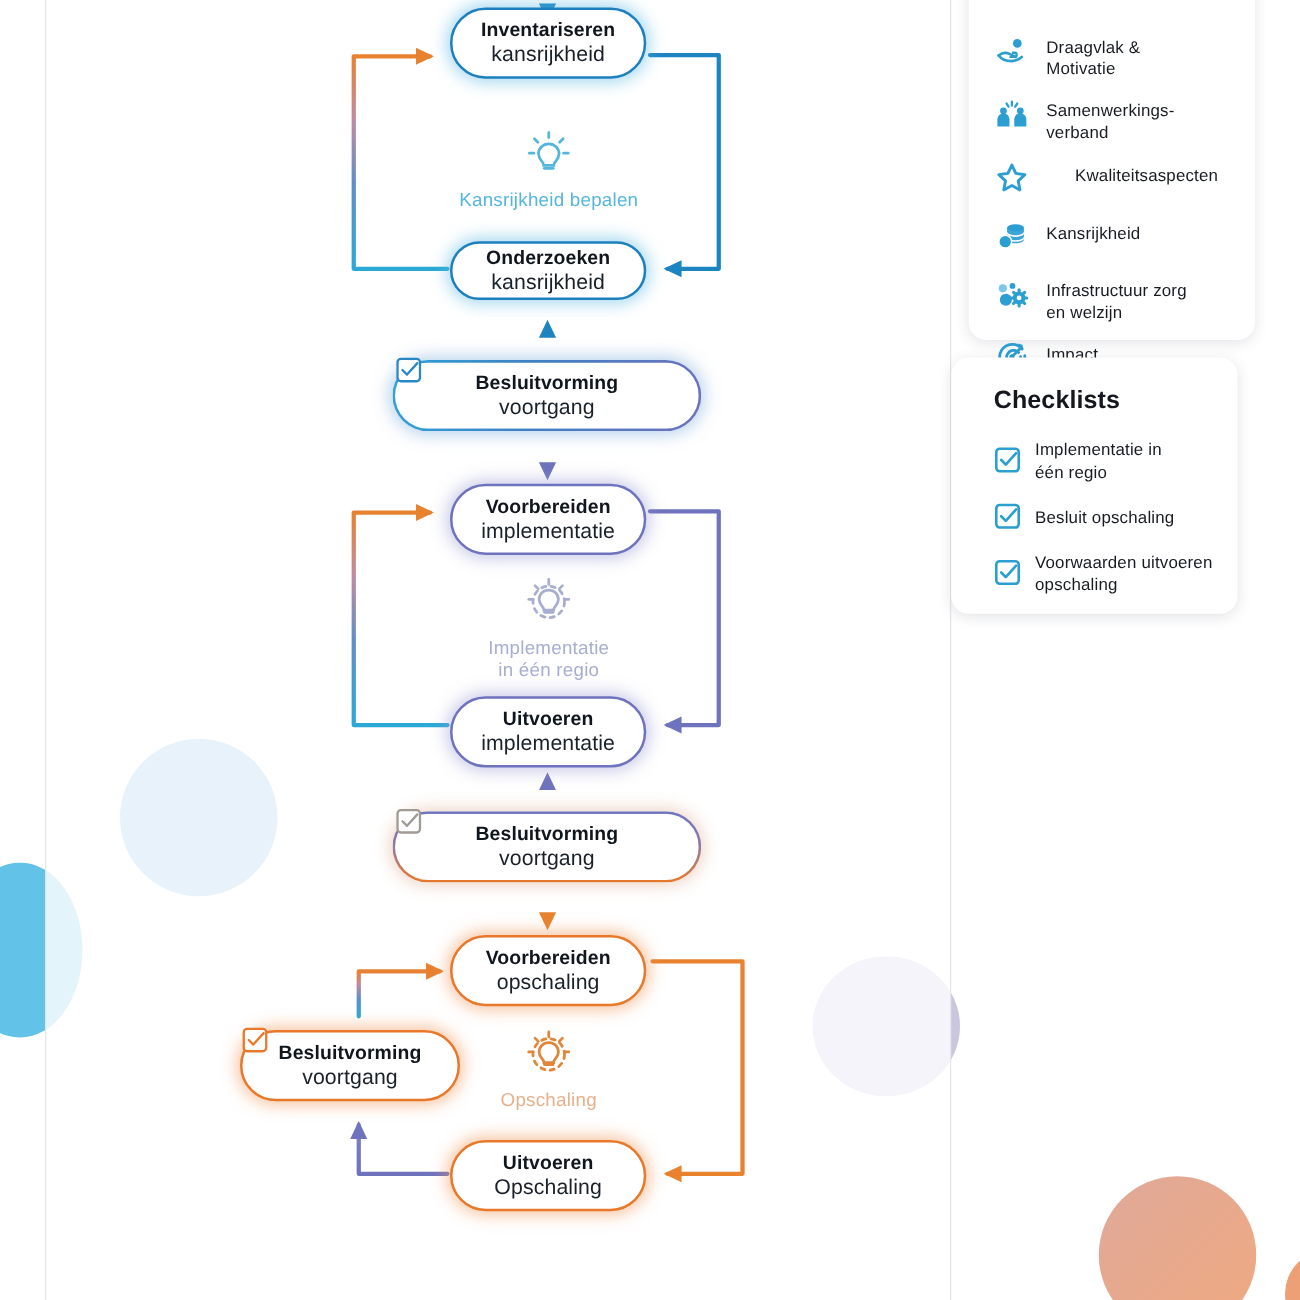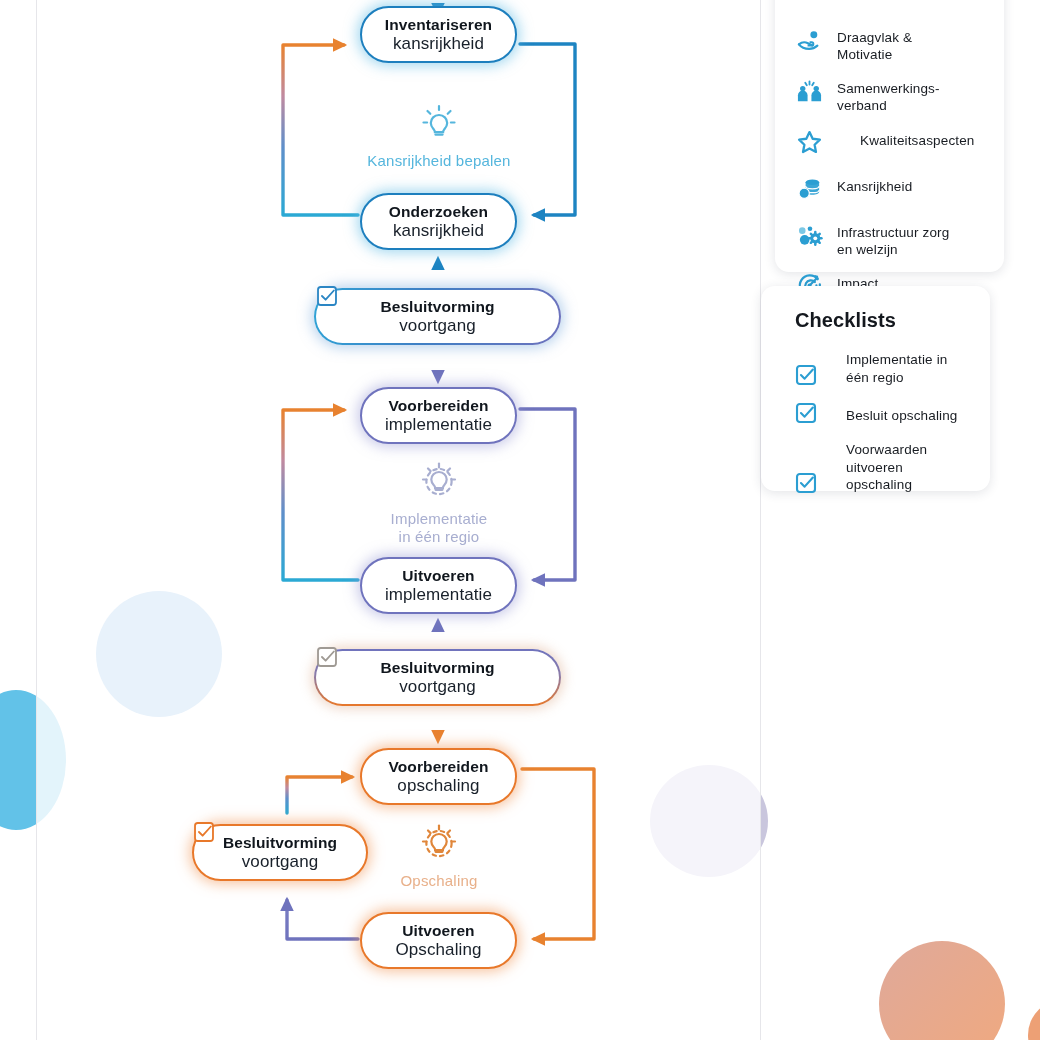--- a/index.html
+++ b/index.html
@@ -70,21 +70,21 @@
     box-sizing:border-box;
   }
   .card-title{
     font-size:20px;font-weight:bold;color:#14181e;
     letter-spacing:.1px;
   }
   .row{display:flex;align-items:flex-start;gap:14px;margin-bottom:14px;}
   .row:last-child{margin-bottom:0;}
   .row .ico{flex:0 0 28px;height:28px;display:flex;align-items:center;justify-content:center;}
   .row .txt{font-size:13.5px;line-height:1.27;color:#181c22;padding-top:3px;letter-spacing:.15px;}
-  .crow{display:flex;align-items:flex-end;gap:29px;margin-bottom:16px;}
+  .crow{display:flex;align-items:center;gap:11px;margin-bottom:16px;}
   .crow:last-child{margin-bottom:0;}
   .crow .ico{flex:0 0 22px;height:22px;}
   .crow .txt{font-size:13.5px;line-height:1.3;color:#181c22;padding-top:1px;letter-spacing:.15px;}
 </style>
 </head>
 <body>
 
 <div id="root">
 
   <div class="deco" style="left:96px;top:591px;width:126px;height:126px;background:#e8f2fb;"></div>
@@ -196,21 +196,21 @@
         <path d="M6.5,22.5 h3.6"></path>
           <path d="M37.5,22.5 h-3.6"></path>
         <path d="M22,15 c-4.7,0 -8.2,3.6 -8.2,8 0,3.3 2,5.2 3.1,6.6 0.7,0.9 1,1.6 1,2.6 h8.2
                  c0 -1 0.3,-1.7 1,-2.6 1.1,-1.4 3.1,-3.3 3.1,-6.6 0,-4.4 -3.5,-8 -8.2,-8 z"></path>
         <path d="M18.4,34.6 h7.2"></path>
       </g>
     </svg>
     <div class="lbl">Kansrijkheid bepalen</div>
   </div>
 
-  <div class="pill blue" style="left:360px;top:193px;width:157px;height:57px;">
+  <div class="pill blue" style="left:360px;top:193px;width:157px;height:47px;">
     <span class="t1">Onderzoeken</span>
     <span class="t2">kansrijkheid</span>
   </div>
 
   <div class="pill grad-blue" style="left:314px;top:288px;width:247px;height:57px;">
     <span class="t1">Besluitvorming</span>
     <span class="t2">voortgang</span>
   </div>
   <div class="cbx" style="left:316px;top:285px;">
     <svg viewBox="0 0 24 24">

